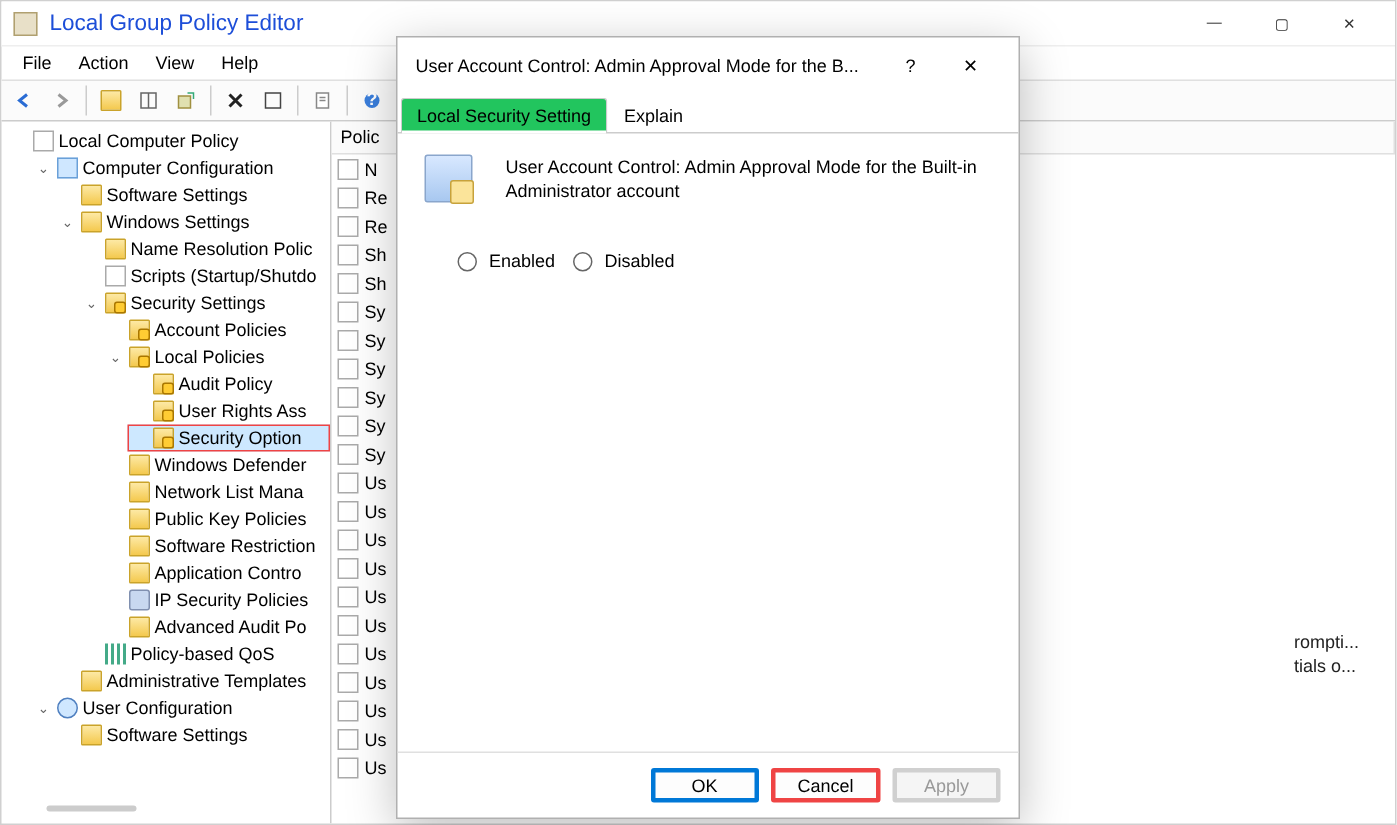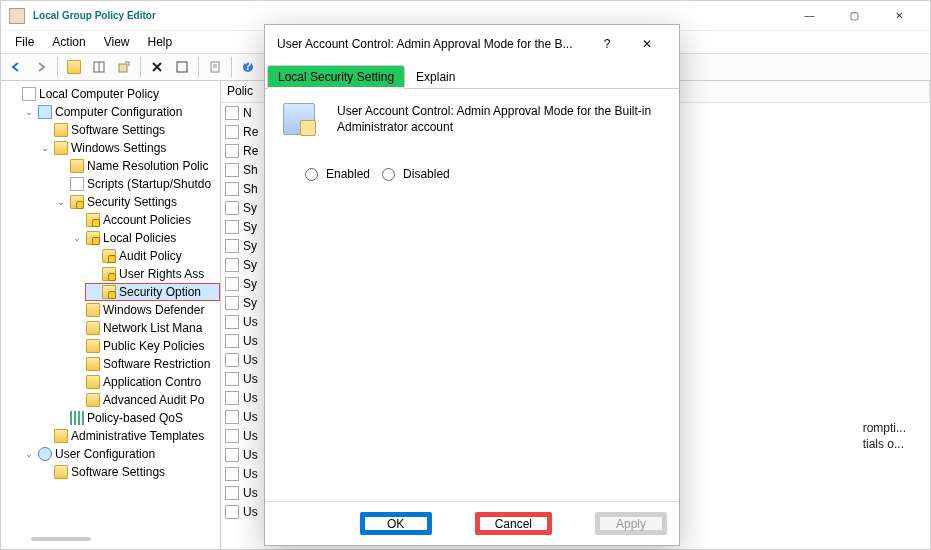--- a/index.html
+++ b/index.html
@@ -2,21 +2,21 @@
 <html><head>
 <meta charset="utf-8">
 <style>
   * { box-sizing: border-box; font-family: "Segoe UI", Tahoma, sans-serif; font-size: 12px; }
   body { margin: 0; background: #fff; width: 931px; height: 550px; overflow: hidden; position: relative; }
   
   
   .main-window { position: absolute; inset: 0; display: flex; flex-direction: column; border: 1px solid #d0d0d0; }
   .titlebar { height: 30px; display: flex; align-items: center; padding: 0 8px; background: #fff; border-bottom: 1px solid #eee; }
   .titlebar .app-icon { width:16px; height:16px; margin-right:8px; background:#e8e0c8; border:1px solid #b0a070; }
-  .titlebar .title { flex: 1; font-size: 10px; color: #0f766e; font-weight: bold; }
+  .titlebar .title { flex: 1; font-size: 15px; color: #1d4ed8; }
   .win-controls { display: flex; gap: 0; }
   .win-btn { width: 45px; height: 30px; display:flex; align-items:center; justify-content:center; color:#333; }
   .win-glyph { font-size:10px; font-family: "Segoe MDL2 Assets", sans-serif; }
 
   .menubar { height: 22px; display:flex; align-items:center; padding: 0 6px; gap: 2px; }
   .menubar span { padding: 2px 8px; }
 
   .toolbar { height: 28px; display:flex; align-items:center; padding: 0 4px; gap: 3px; border-top:1px solid #e0e0e0; border-bottom:1px solid #ccc; background:#fbfbfb;}
   .tbtn { width:22px; height:22px; display:flex; align-items:center; justify-content:center; border:1px solid transparent; border-radius:2px;}
   .tsep { width:1px; height:20px; background:#ccc; margin:0 2px;}
@@ -61,21 +61,21 @@
   .dlg-tab.active::after{content:"";position:absolute;left:0;right:0;bottom:-1px;height:2px;background:#fff;}
   .dlg-body{flex:1;padding:14px 18px;position:relative;}
   .dlg-heading{display:flex;gap:22px;align-items:center;}
   .dlg-heading .big-icon{width:32px;height:32px;flex-shrink:0;background:linear-gradient(#d8e8ff,#a8c8f0);border:1px solid #8aa6cc;border-radius:2px;position:relative;}
   .dlg-heading .big-icon::after{content:"";position:absolute;right:-2px;bottom:-2px;width:14px;height:14px;background:#fbe49a;border:1px solid #c7a23b;border-radius:2px;}
   .dlg-heading .txt{font-size:12px;line-height:1.35;}
   .radio-group{margin-top:32px;margin-left:22px;display:flex;flex-direction:row;gap:12px;}
   .radio-item{display:flex;align-items:center;gap:8px;}
   .radio{width:13px;height:13px;border:1px solid #666;border-radius:50%;display:inline-block;position:relative;}
   .dlg-buttons{height:44px;display:flex;align-items:center;justify-content:flex-end;gap:8px;padding:0 12px;border-top:1px solid #e0e0e0;}
-  .btn{min-width:72px;height:23px;padding:0 15px;border:5px solid #ef4444;background:#fdfdfd;border-radius:2px;display:flex;align-items:center;justify-content:center;margin-left:35px;}
+  .btn{min-width:72px;height:23px;padding:0 15px;border:3px solid #ef4444;background:#fdfdfd;border-radius:2px;display:flex;align-items:center;justify-content:center;}
   .btn.default{border-color:#0078d7;}
   .btn.disabled{color:#999;border-color:#d0d0d0;background:#f5f5f5;}
 
   
   .peek-col{position:absolute;right:24px;top:340px;display:flex;flex-direction:column;gap:2px;font-size:12px;color:#222;}
 </style>
 </head>
 <body>
 
 <div class="main-window">
@@ -283,20 +283,27 @@
                           <li>
                             <div class="node">
                               <span class="twisty blank"></span>
                               <span class="ico folder"></span>
                               <span>Application Contro</span>
                             </div>
                           </li>
                           <li>
                             <div class="node">
                               <span class="twisty blank"></span>
+                              <span class="ico shield"></span>
+                              <span>IP Security Policies</span>
+                            </div>
+                          </li>
+                          <li>
+                            <div class="node">
+                              <span class="twisty blank"></span>
                               <span class="ico folder"></span>
                               <span>Advanced Audit Po</span>
                             </div>
                           </li>
                         </ul>
                       </li>
                       <li>
                         <div class="node">
                           <span class="twisty blank"></span>
                           <span class="ico bars"></span>

